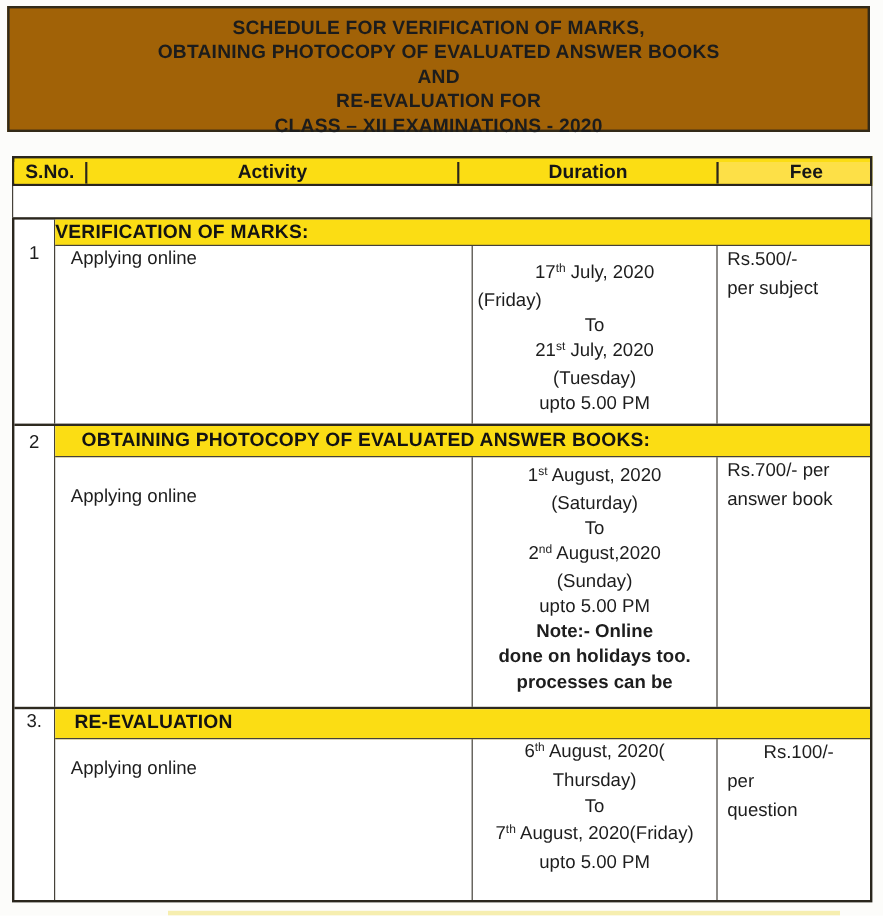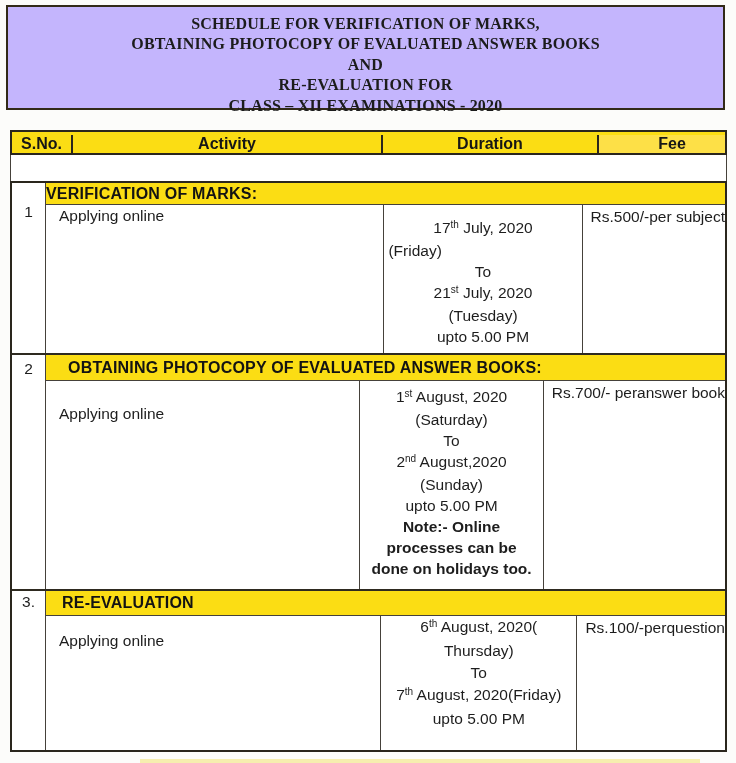--- a/index.html
+++ b/index.html
@@ -67,37 +67,37 @@
   .cell{box-sizing:border-box;}
   .activity-cell{
     width:348px;border-right:1.6px solid #45413a;
     font-size:15.5px;padding-left:13px;
   }
   .duration-cell{
     width:204px;border-right:1.6px solid #45413a;
     font-size:15.5px;text-align:center;
   }
   .fee-cell{
-    flex:1;display:flex;flex-direction:row;
+    flex:1;display:flex;flex-direction:column;
     padding-left:8px;font-size:15.5px;line-height:24px;
   }
   .dur-line{white-space:nowrap;}
   .dur-line.bold{font-weight:bold;}
   .dur-line .sup{font-size:10px;position:relative;top:-5px;}
   .fee-line{white-space:nowrap;}
   
   .next-page-edge{
     position:absolute;left:140px;top:759px;width:560px;height:4px;
     background:#f3e687;opacity:0.65;
   }
 </style>
 </head>
 <body>
 
-<div class="title-box" style="background: #c4b5fd; font-family: Liberation Serif, serif;">
+<div class="title-box" style="background: #a16207;">
     <div class="title-line">SCHEDULE FOR VERIFICATION OF MARKS,</div>
     <div class="title-line">OBTAINING PHOTOCOPY OF EVALUATED ANSWER BOOKS</div>
     <div class="title-line">AND</div>
     <div class="title-line">RE-EVALUATION FOR</div>
     <div class="title-line">CLASS – XII EXAMINATIONS - 2020</div>
   </div>
 
 <div class="header-row" style="background: rgb(251, 221, 20);">
   <div class="header-cell hc-sno" style="background: rgb(251, 221, 20);">S.No.</div>
   <div class="header-cell hc-activity" style="background: rgb(251, 221, 20);">Activity</div>
@@ -148,22 +148,22 @@
             <div class="">Applying online</div>
           </div>
           <div class="cell duration-cell" style="padding-top: 5px;">
             <div class="dur-line" style="line-height: 21px; text-align: center;"><span>1</span><span class="sup">st</span><span> August, 2020</span></div>
             <div class="dur-line" style="line-height: 21px; "><span>(Saturday)</span></div>
             <div class="dur-line" style="line-height: 21px; text-align: center;"><span>To</span></div>
             <div class="dur-line" style="line-height: 21px; text-align: center;"><span>2</span><span class="sup">nd</span><span> August,2020</span></div>
             <div class="dur-line" style="line-height: 21px; text-align: center;"><span>(Sunday)</span></div>
             <div class="dur-line" style="line-height: 21px; text-align: center;"><span>upto 5.00 PM</span></div>
             <div class="dur-line bold" style="line-height: 21px; text-align: center;"><span>Note:- Online</span></div>
+            <div class="dur-line bold" style="line-height: 21px; text-align: center;"><span>done on holidays too.</span></div>
             <div class="dur-line bold" style="line-height: 21px; text-align: center;"><span>processes can be</span></div>
-            <div class="dur-line bold" style="line-height: 21px; text-align: center;"><span>done on holidays too.</span></div>
           </div>
           <div class="cell fee-cell">
             <div class="fee-line">Rs.700/- per</div>
             <div class="fee-line">answer book</div>
           </div>
         </div>
       </div>
     </div>
     <div class="section" style="height: 162px;">
       <div class="sno-cell" style="padding-top: 2px;">

